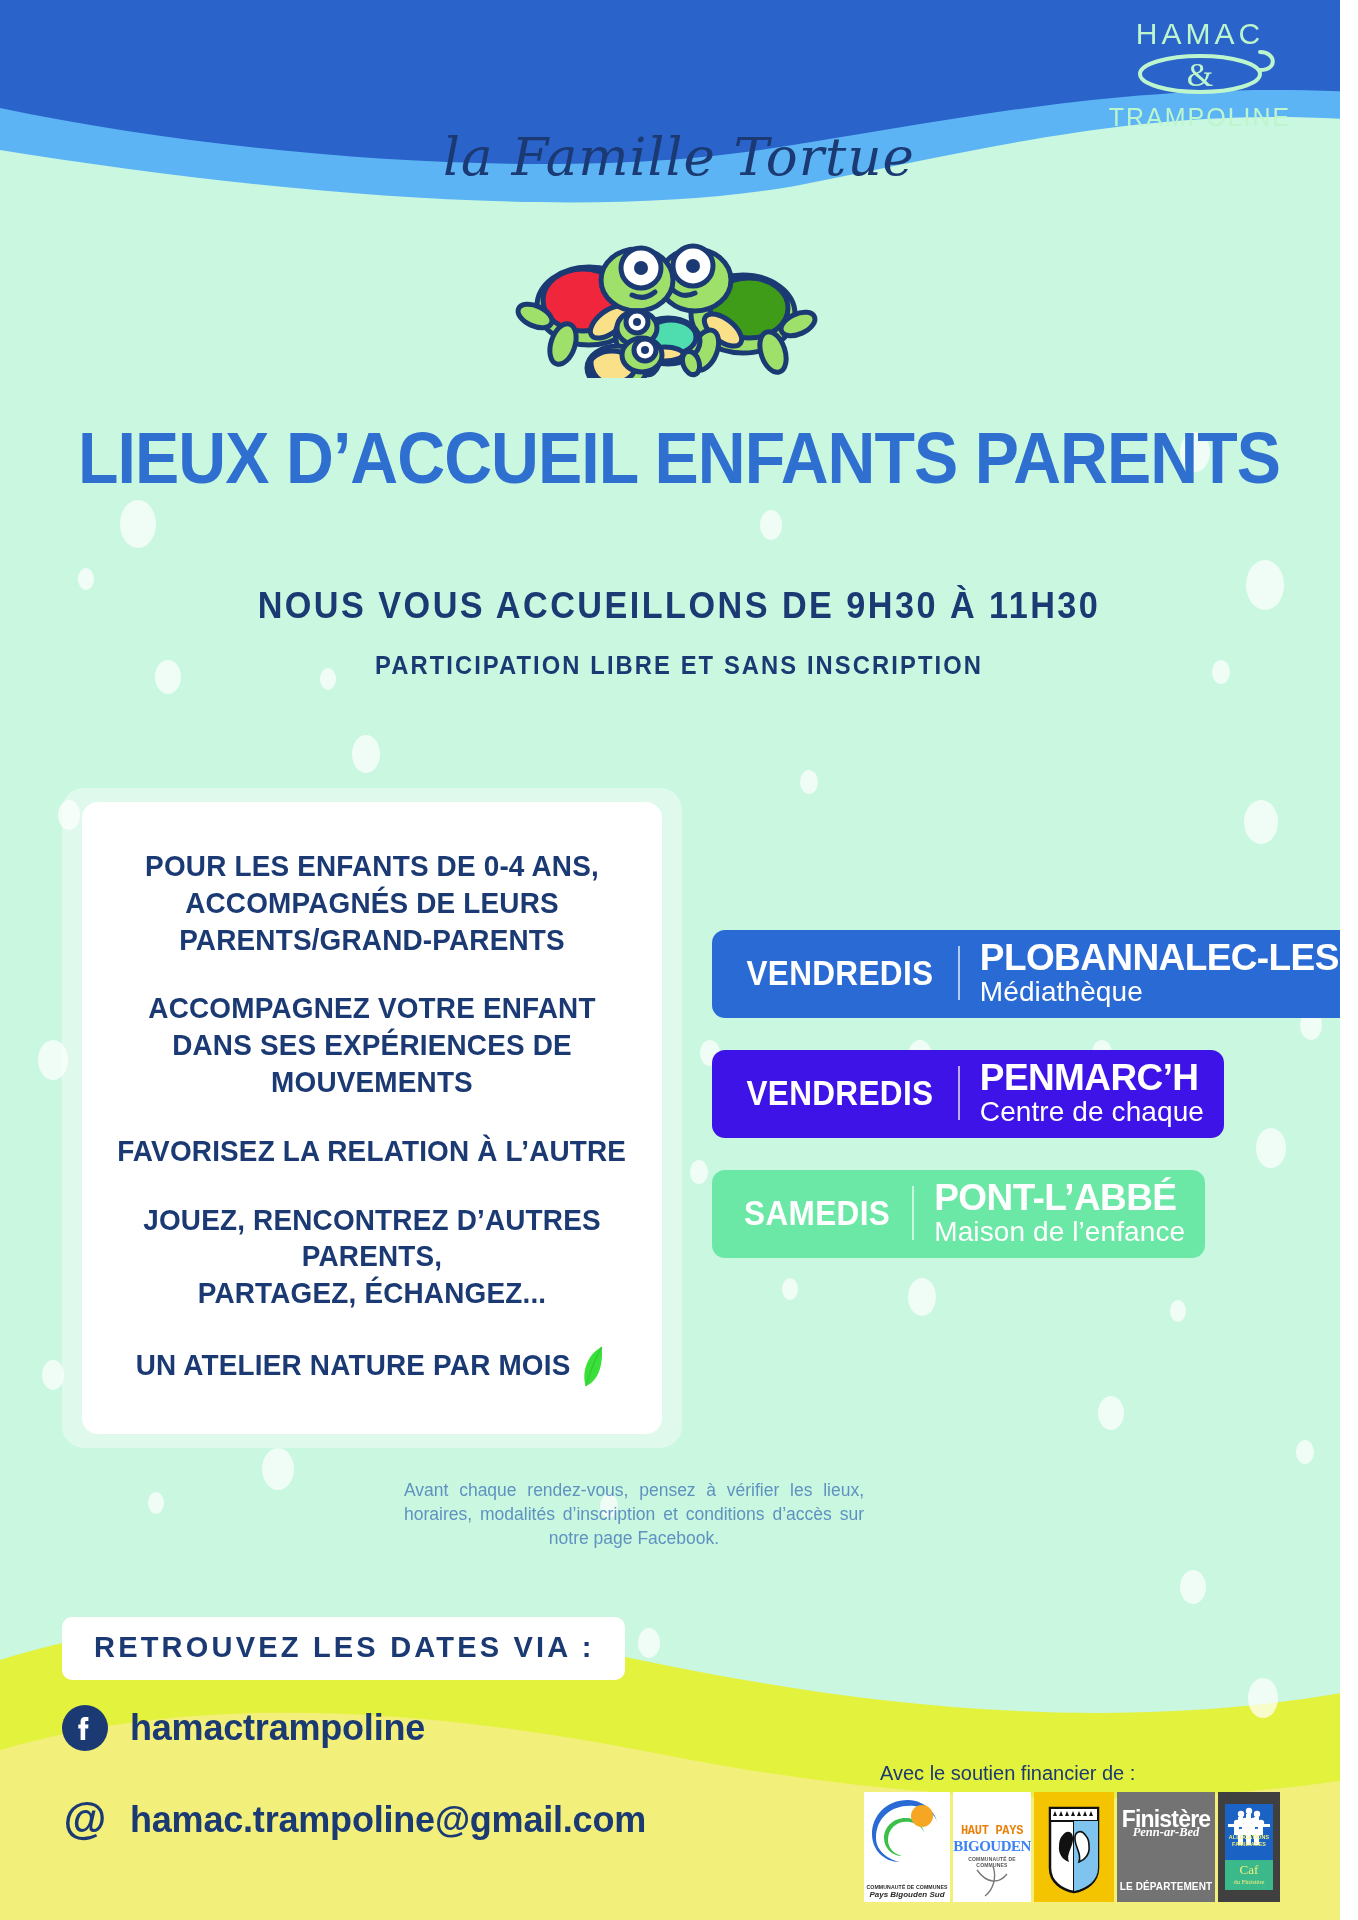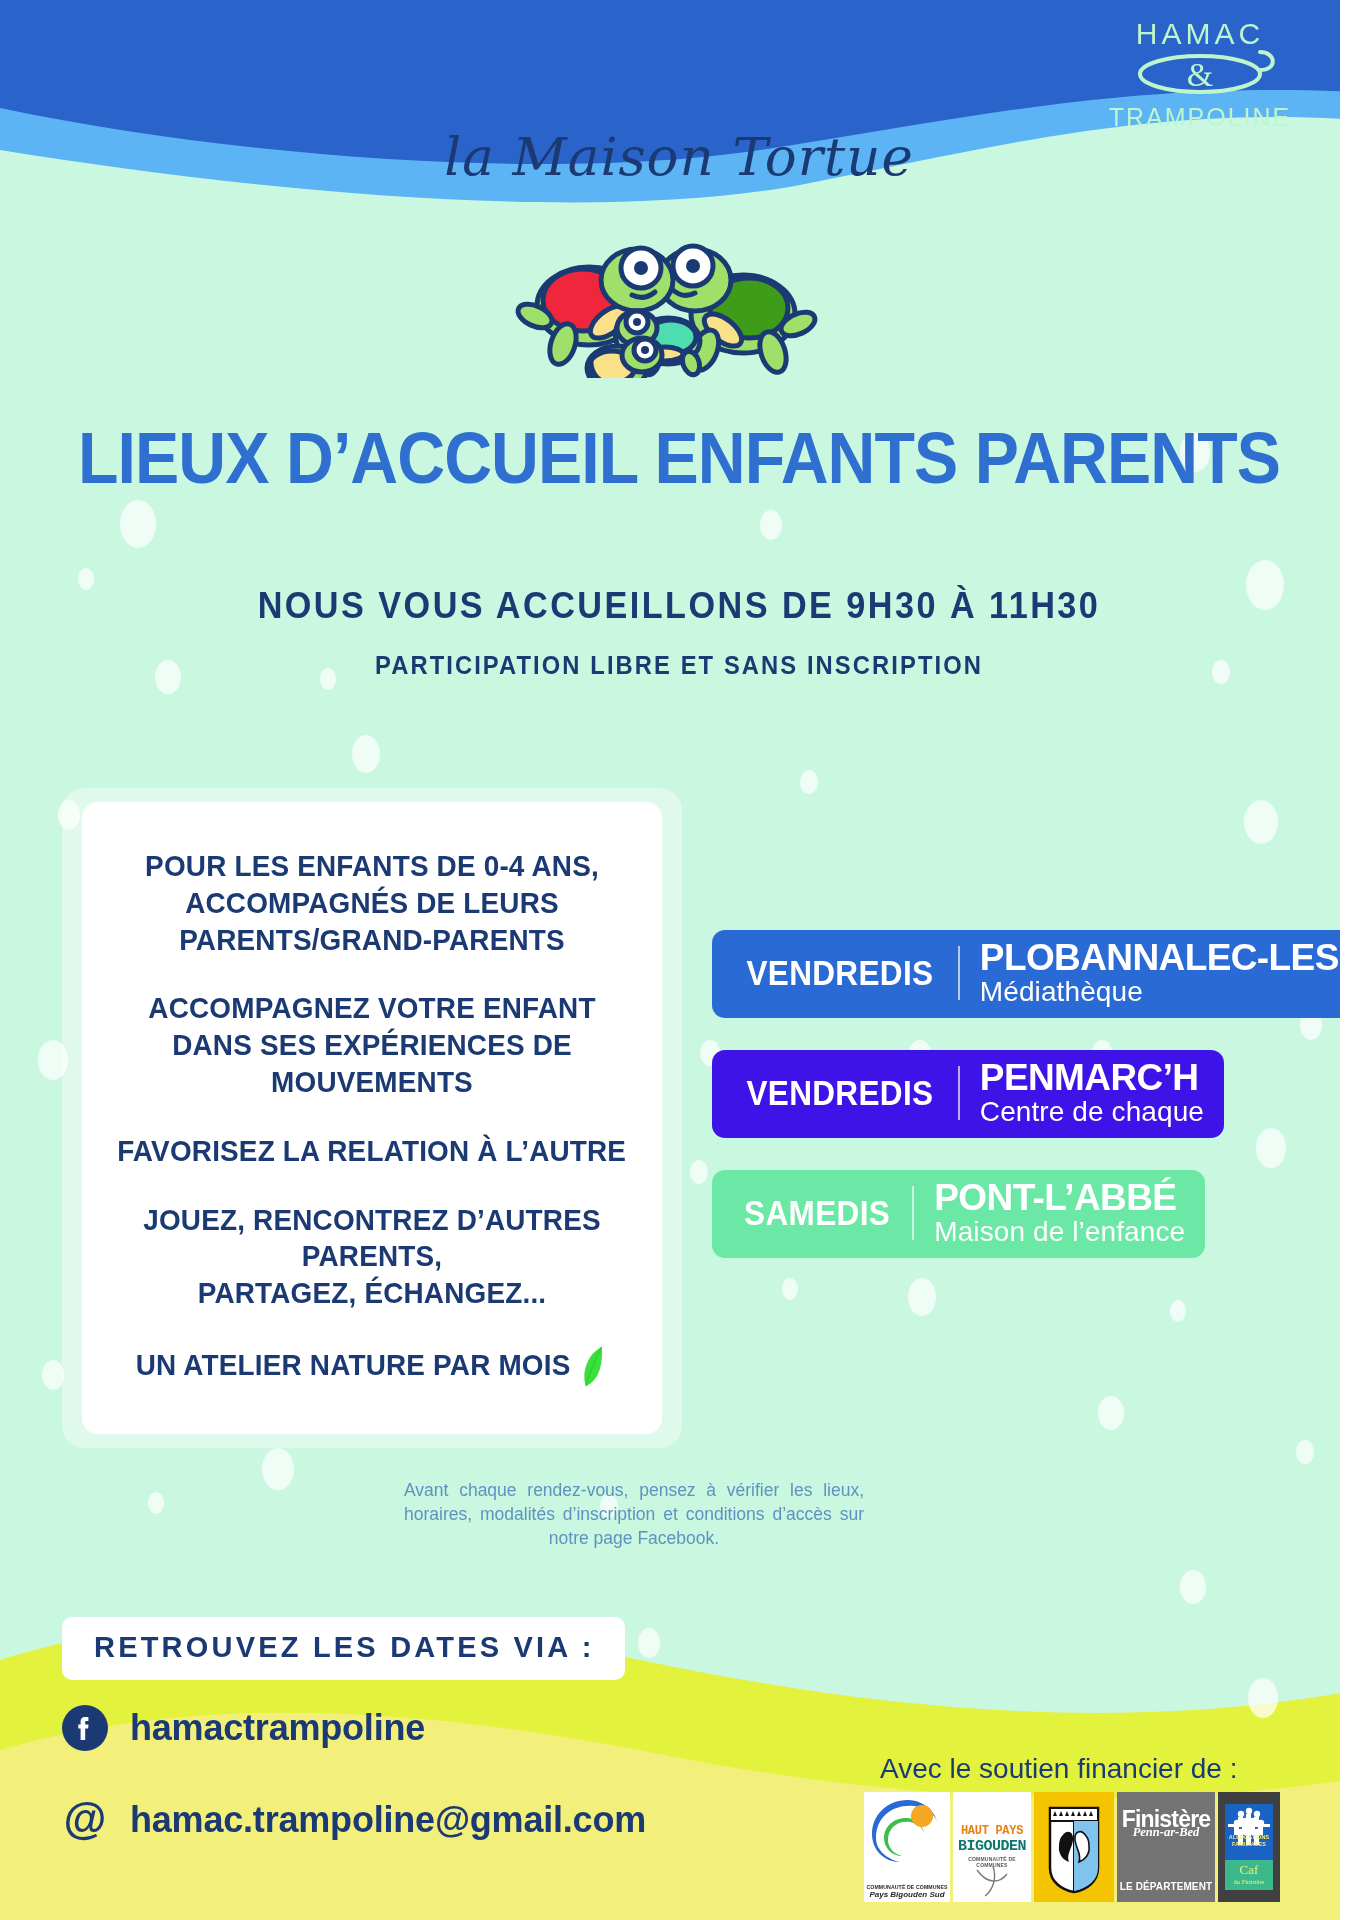--- a/index.html
+++ b/index.html
@@ -290,21 +290,21 @@
   
   .sponsors {
     position: absolute;
     right: 56px;
     bottom: 18px;
     z-index: 7;
     width: 420px;
   }
   .sponsors-label {
     font-family: "Liberation Sans", sans-serif;
-    font-size: 28px;
+    font-size: 20px;
     color: #1b3a73;
     margin-bottom: 7px;
     text-align: left;
     padding-left: 16px;
   }
   .sponsor-row {
     display: flex;
     align-items: flex-end;
     gap: 3px;
     height: 110px;
@@ -335,22 +335,22 @@
   .sp-txt-tiny { font-size: 5.2px; letter-spacing: 0.1px; display: block; }
   .sp-txt-small{ font-size: 8px; font-style: italic; display: block; }
 
   .hpb-haut {
     position: absolute; top: 32px; left: 0; width: 100%;
     text-align: center; font-family: Liberation Mono, monospace;
     font-weight: bold; font-size: 12px; color: #e8820c; letter-spacing: -0.3px;
   }
   .hpb-big {
     position: absolute; top: 46px; left: 0; width: 100%;
-    text-align: center; font-family: Liberation Mono, monospace;
-    font-weight: bold; font-size: 15px; color: #0f766e; letter-spacing: -0.5px;
+    text-align: center; font-family: Liberation Serif, serif;
+    font-weight: bold; font-size: 15px; color: #3b82f6; letter-spacing: -0.5px;
   }
   .hpb-sub {
     position: absolute; top: 64px; left: 0; width: 100%;
     text-align: center; font-family: "Liberation Sans", sans-serif;
     font-weight: bold; font-size: 5px; color: #555; letter-spacing: 0.2px;
   }
 
   .fin-name {
     position: absolute; top: 14px; left: 0; width: 100%;
     text-align: center; font-family: "Liberation Sans", sans-serif;
@@ -441,21 +441,21 @@
   </div>
 
   <svg class="logo-hamac" viewBox="0 0 200 140">
     <text x="100" y="36" text-anchor="middle" fill="#bdf5cd" font-family="Liberation Sans, sans-serif" font-size="30" letter-spacing="4">HAMAC</text>
     <ellipse cx="100" cy="66" rx="60" ry="18" fill="none" stroke="#bdf5cd" stroke-width="4"></ellipse>
     <path d="M160,62 C178,62 176,44 160,44" fill="none" stroke="#bdf5cd" stroke-width="4" stroke-linecap="round"></path>
     <text x="100" y="78" text-anchor="middle" fill="#bdf5cd" font-family="Liberation Serif, serif" font-size="34">&amp;</text>
     <text x="100" y="118" text-anchor="middle" fill="#bdf5cd" font-family="Liberation Sans, sans-serif" font-size="25" letter-spacing="2">TRAMPOLINE</text>
   </svg>
 
-  <div class="script-title">la Maison Tortue</div>
+  <div class="script-title">la Famille Tortue</div>
 
   <svg class="turtles" viewBox="0 0 330 160">
     <g stroke="#1b3a73" stroke-width="5" stroke-linejoin="round" stroke-linecap="round">
 
       <ellipse cx="238" cy="96" rx="52" ry="39" fill="#9fe06a"></ellipse>
       <ellipse cx="244" cy="90" rx="39" ry="30" fill="#3f9c18"></ellipse>
       <ellipse cx="218" cy="112" rx="22" ry="11" fill="#fbe08a" transform="rotate(38 218 112)"></ellipse>
       <ellipse cx="200" cy="132" rx="12" ry="21" fill="#9fe06a" transform="rotate(22 200 132)"></ellipse>
       <ellipse cx="268" cy="134" rx="12" ry="21" fill="#9fe06a" transform="rotate(-18 268 134)"></ellipse>
       <ellipse cx="293" cy="106" rx="18" ry="10" fill="#9fe06a" transform="rotate(-24 293 106)"></ellipse>

